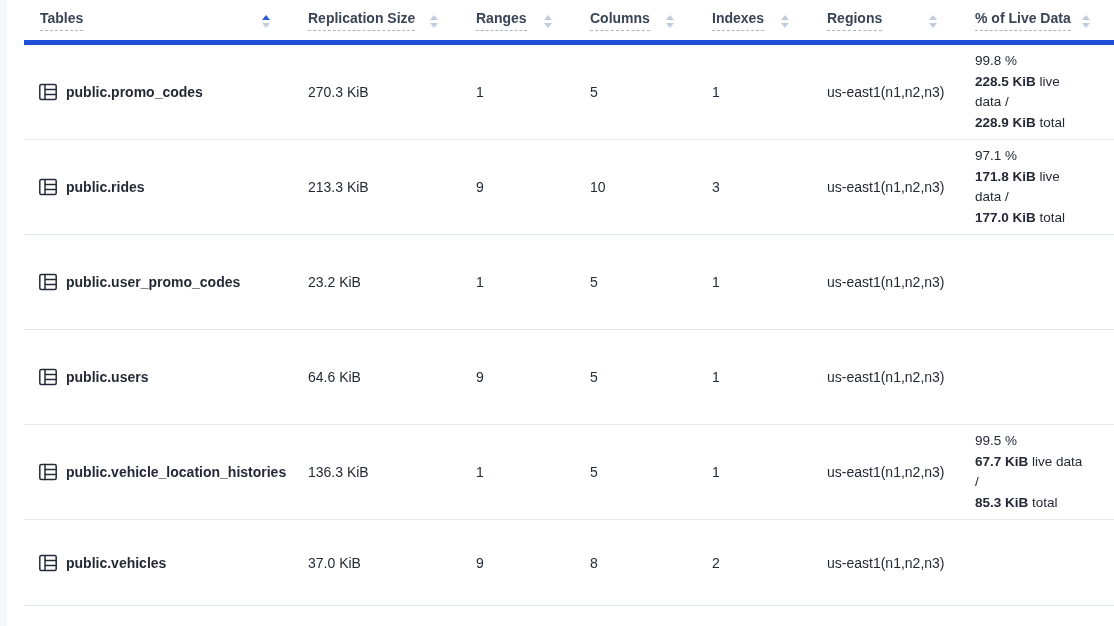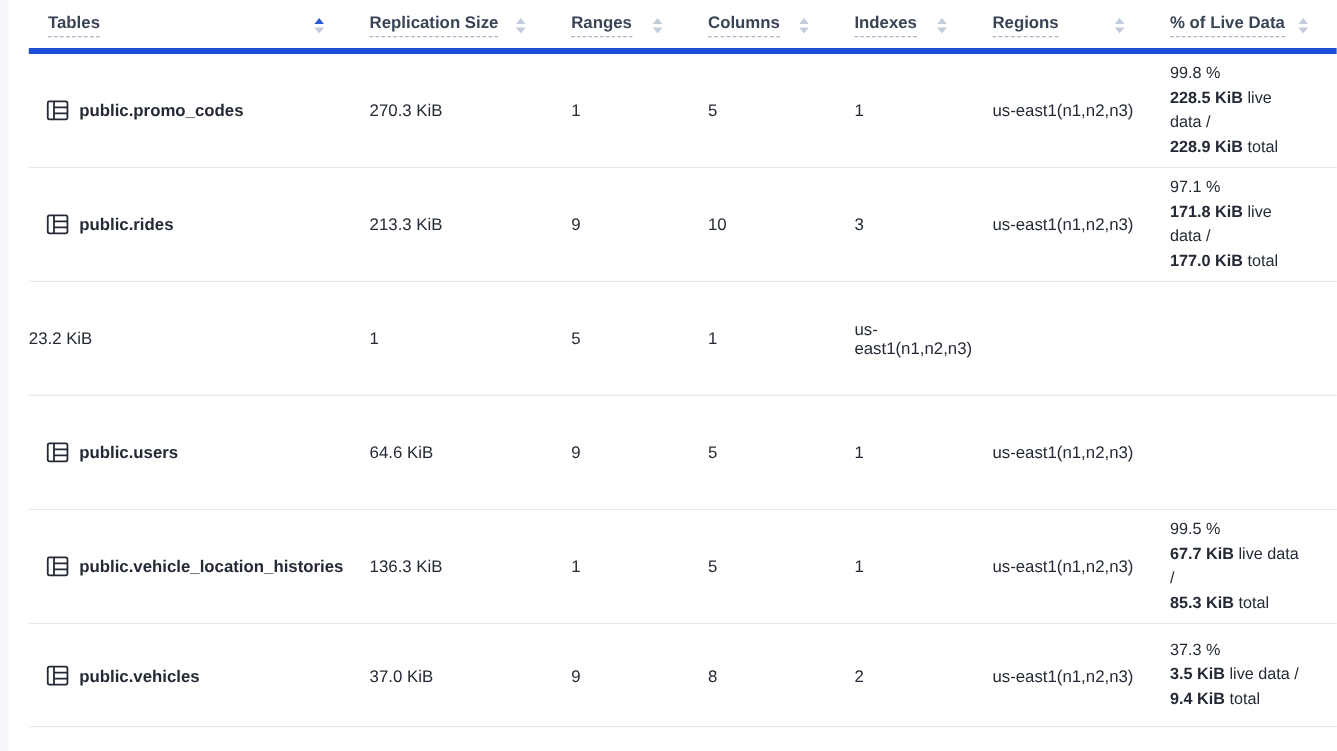--- a/index.html
+++ b/index.html
@@ -166,20 +166,31 @@
       <div class="cell">3</div>
       <div class="cell">us-east1(n1,n2,n3)</div>
       <div class="cell live-cell">
         <div>97.1 %</div>
         <div><span class="num">171.8 KiB</span><span> live data /</span></div>
         <div><span class="num">177.0 KiB</span><span> total</span></div>
       </div>
     </div>
 
     <div class="grid-row row">
+      <div class="cell name-cell">
+        <span class="tbl-icon">
+          <svg width="20" height="20" viewBox="0 0 20 20" fill="none">
+            <rect x="1.8" y="2.5" width="16.4" height="15" rx="1.5" stroke="#242a35" stroke-width="1.5"></rect>
+            <line x1="7" y1="2.5" x2="7" y2="17.5" stroke="#242a35" stroke-width="1.5"></line>
+            <line x1="7" y1="7.5" x2="18.2" y2="7.5" stroke="#242a35" stroke-width="1.5"></line>
+            <line x1="7" y1="12.5" x2="18.2" y2="12.5" stroke="#242a35" stroke-width="1.5"></line>
+          </svg>
+        </span>
+        <span>public.user_promo_codes</span>
+      </div>
       <div class="cell">23.2 KiB</div>
       <div class="cell">1</div>
       <div class="cell">5</div>
       <div class="cell">1</div>
       <div class="cell">us-east1(n1,n2,n3)</div>
     </div>
 
     <div class="grid-row row">
       <div class="cell name-cell">
         <span class="tbl-icon">
@@ -233,20 +244,15 @@
             <line x1="7" y1="12.5" x2="18.2" y2="12.5" stroke="#242a35" stroke-width="1.5"></line>
           </svg>
         </span>
         <span>public.vehicles</span>
       </div>
       <div class="cell">37.0 KiB</div>
       <div class="cell">9</div>
       <div class="cell">8</div>
       <div class="cell">2</div>
       <div class="cell">us-east1(n1,n2,n3)</div>
-      <div class="cell live-cell">
-        <div>37.3 %</div>
-        <div><span class="num">3.5 KiB</span><span> live data /</span></div>
-        <div><span class="num">9.4 KiB</span><span> total</span></div>
-      </div>
     </div>
   </div>
 </div>
 
 </body></html>

